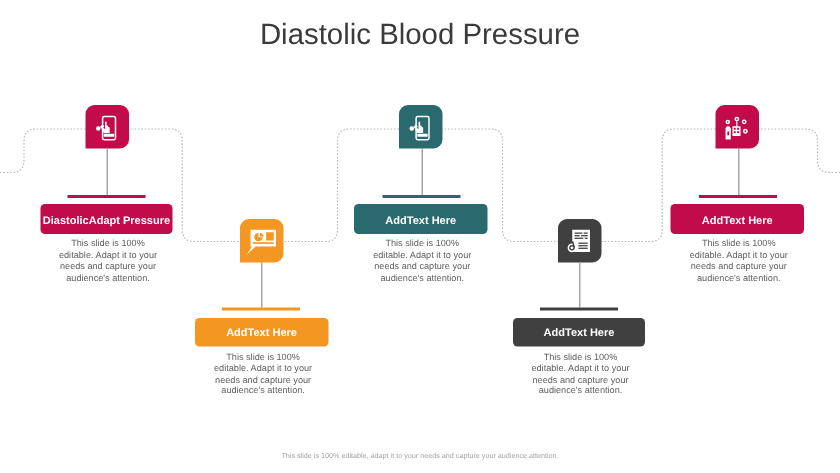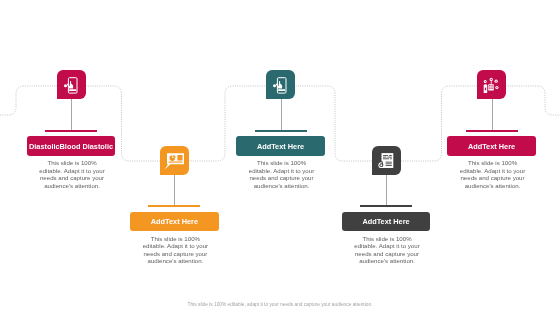--- a/index.html
+++ b/index.html
@@ -34,21 +34,21 @@
             <path d="M13.0 11.6 L13.0 16.2 L11.8 15.1 L10.7 16.0 L12.3 18.6 L16.1 18.6 L16.1 15.5 C16.1 14.9 15.5 14.6 15.1 14.8 L15.1 14.3 C15.1 13.7 14.5 13.5 14.1 13.7 L14.1 11.6 C14.1 11.25 13.85 11.0 13.55 11.0 C13.25 11.0 13.0 11.25 13.0 11.6 Z"></path>
             <path d="M9.6 14.6 l1.7 -1.7 l1.25 1.25 l-1.7 1.7 z"></path>
             <circle cx="8.5" cy="15.7" r="1.5"></circle>
           </g>
         </svg>
       </div>
       <div class="vline" style="left: 71px; top: 99.3px; height: 30.8px;"></div>
       <div class="bar" style="left: 45px; top: 130.1px; width: 52px; background: rgb(193, 11, 74);"></div>
       <div class="lbl" style="left: 26.8px; top: 135.9px; width: 88.4px; height: 19.7px; background: rgb(193, 11, 74);">
         <div>Diastolic</div>
-        <div>Blood Diastolic</div>
+        <div>Adapt Pressure</div>
       </div>
       <div class="body" style="left: 37px; top: 159.3px; width: 70px;">This slide is 100% editable. Adapt it to your needs and capture your audience's attention.</div>
       <div class="tile" style="left: 159.9px; top: 146px; background: rgb(243, 150, 34);">
         <svg viewBox="0 0 29 29">
           <g fill="#fff">
             <path d="M7.0 7.2 L24.0 7.2 L24.0 18.3 L10.4 18.3 L4.6 23.6 L8.0 18.3 L7.0 18.3 Z"></path>
           </g>
           <g class="icon-neg" fill="#F39622">
             <path d="M12.3 9.3 a2.8 2.8 0 1 0 2.8 2.8 L12.3 12.1 Z"></path>
             <path d="M13.2 9.1 a2.9 2.9 0 0 1 2.6 2.6 L13.2 11.7 Z"></path>
@@ -141,14 +141,15 @@
       </div>
       <div class="vline" style="left: 491.5px; top: 99.3px; height: 30.8px;"></div>
       <div class="bar" style="left: 465.5px; top: 130.1px; width: 52px; background: rgb(193, 11, 74);"></div>
       <div class="lbl" style="left: 447.3px; top: 135.9px; width: 88.4px; height: 19.7px; background: rgb(193, 11, 74);">
         <div>Add</div>
         <div>Text Here</div>
       </div>
       <div class="body" style="left: 457.5px; top: 159.3px; width: 70px;">This slide is 100% editable. Adapt it to your needs and capture your audience's attention.</div>
     </div>
 
+  <div class="title">Diastolic Blood Pressure</div>
   <div class="footer">This slide is 100% editable, adapt it to your needs and capture your audience attention.</div>
 </div>
 
 </body></html>

